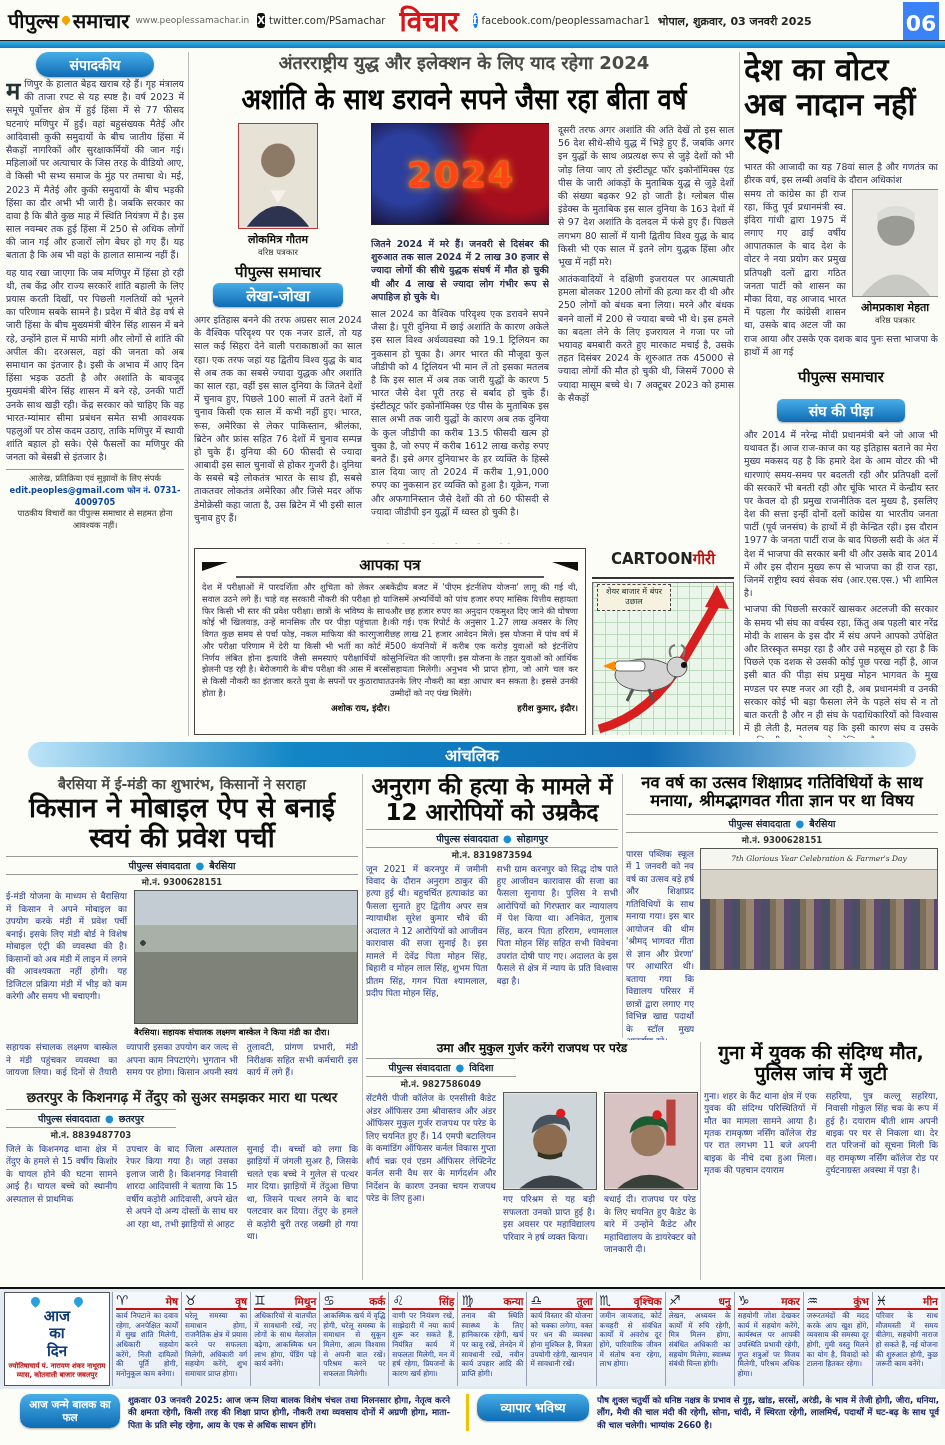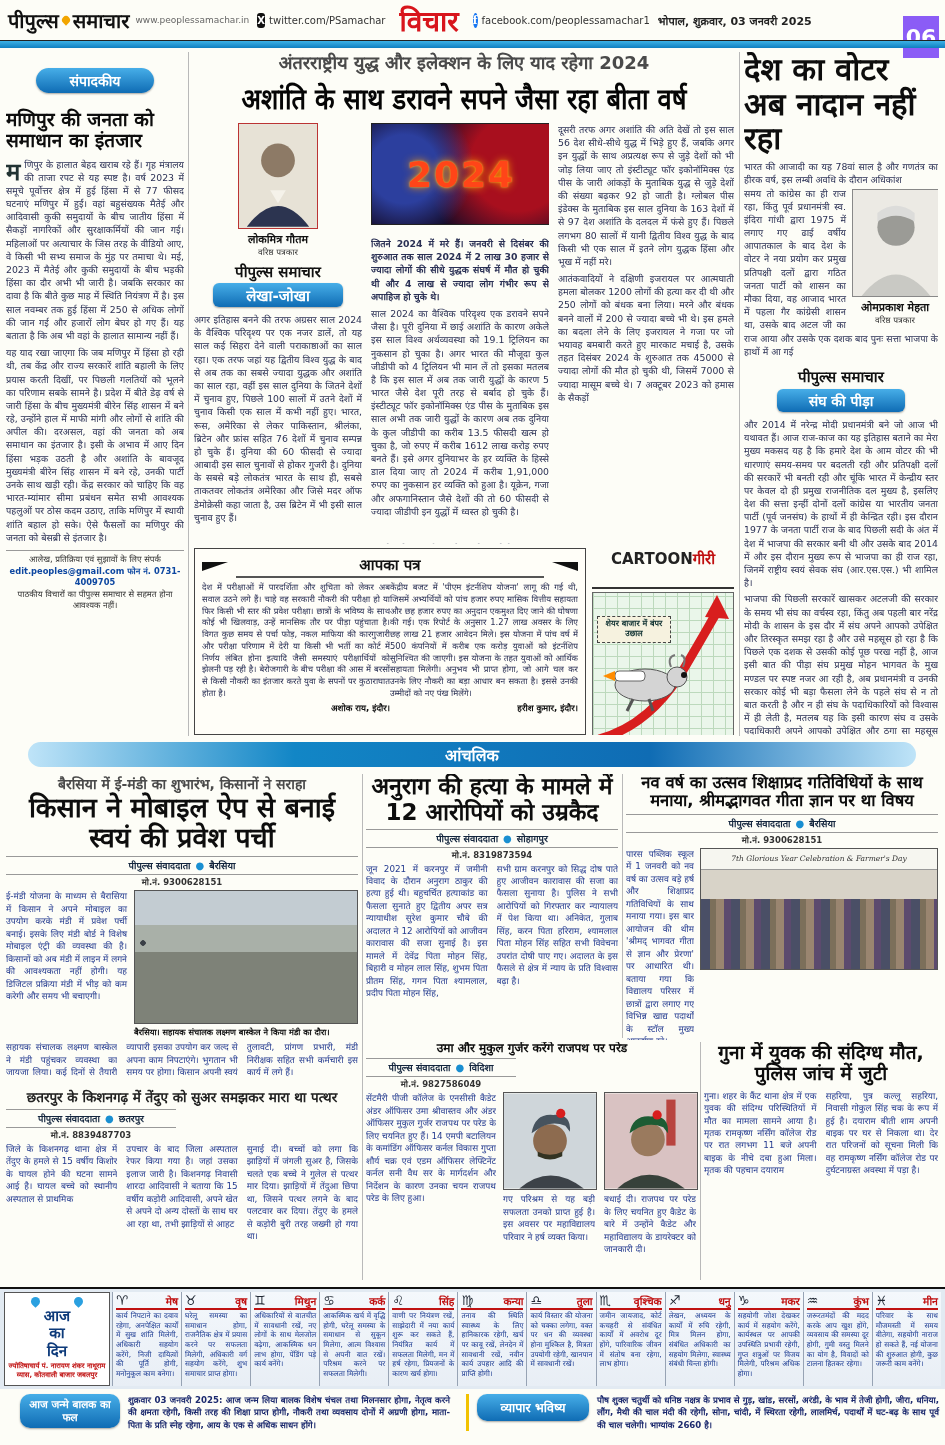--- a/index.html
+++ b/index.html
@@ -11,40 +11,40 @@
   .logo{font-weight:800;font-size:20px;color:#111;white-space:nowrap;display:flex;align-items:center;gap:2px;}
   .pin{width:8px;height:8px;background:#f2a500;border-radius:50% 50% 50% 0;transform:rotate(-45deg);display:inline-block;margin:0 1px;}
   .site{font-size:9px;color:#666;margin-left:2px;}
   .sq-x{width:15px;height:15px;background:#111;color:#fff;font-size:10px;font-weight:bold;
         display:inline-flex;align-items:center;justify-content:center;border-radius:3px;}
   .handle{font-size:10px;color:#333;}
   .vichar{font-size:28px;font-weight:800;color:#d8151c;margin:0 6px;}
   .fb{width:15px;height:15px;border-radius:50%;background:#1877f2;color:#fff;font-size:11px;font-weight:bold;
       display:inline-flex;align-items:center;justify-content:center;font-family:"DejaVu Serif",serif;}
   .dateline{font-size:11px;font-weight:bold;color:#222;white-space:nowrap;}
-  .pageno{position:absolute;right:6px;top:16px;width:36px;height:42px;background:#8b5cf6;color:#fff;
+  .pageno{position:absolute;right:6px;top:2px;width:36px;height:42px;background:#3b82f6;color:#fff;
           font-size:22px;font-weight:800;display:flex;align-items:center;justify-content:center;}
   .hdr-bar{position:absolute;left:0;top:40px;width:945px;height:7px;border-top:1px solid #222;
            background:linear-gradient(#3cb1e6,#0f7fc0);}
   
   .pill{background:linear-gradient(#47aee8,#0f6cb4);color:#fff;font-weight:bold;text-align:center;
         border-radius:14px;box-shadow:0 1px 2px rgba(0,0,0,.35);}
   .byline{display:flex;justify-content:center;align-items:center;gap:5px;font-size:9.5px;font-weight:bold;
           color:#14263e;border-top:1px solid #999;border-bottom:1px solid #999;padding:2px 0;margin:3px 0 1px;}
   .bdot{color:#1a8fd1;font-size:10px;}
   .phone{text-align:center;font-size:8.5px;font-weight:bold;color:#333;margin-bottom:3px;}
   .body-txt{font-size:9.3px;line-height:1.42;text-align:justify;color:#2b3155;}
   .reg-txt{font-size:8.8px;line-height:1.42;text-align:justify;color:#233a8f;}
   .vline{position:absolute;width:1px;background:#b9b9b9;}
   .cols{display:flex;gap:9px;}
   .cols>div{flex:1;overflow:hidden;}
   .hl{font-weight:800;color:#0d0d0d;line-height:1.12;}
   
   #editorial{position:absolute;left:6px;top:52px;width:178px;height:686px;overflow:hidden;}
-  #editorial .pill{width:118px;margin:16px auto;font-size:14px;padding:3px 0;}
+  #editorial .pill{width:118px;margin:0 auto;font-size:14px;padding:3px 0;}
   #editorial h2{font-size:19px;text-align:left;margin:8px 0 6px;}
   .dropcap{float:left;font-size:24px;font-weight:bold;line-height:1;padding:2px 4px 0 0;color:#233;}
   .ed-contact{border-top:1px solid #999;margin-top:6px;padding-top:3px;font-size:8.3px;color:#333;text-align:center;line-height:1.4;}
   .ed-contact .em{color:#0d47a1;font-weight:bold;}
   
   #lead{position:absolute;left:194px;top:50px;width:540px;height:494px;overflow:hidden;}
   .kicker{font-size:18px;font-weight:bold;color:#4a4a4a;text-align:center;}
   #lead .main-hl{font-size:29px;font-weight:800;color:#050505;text-align:center;white-space:nowrap;
                  transform:scaleX(.88);transform-origin:center;margin:4px 0 6px;}
   .auth-photo{width:78px;height:104px;margin:0 auto;border:1px solid #b33;background:#e8e4da;}
@@ -63,35 +63,35 @@
   .let-title .tri{width:0;height:0;border-top:9px solid #111;flex:0 0 auto;}
   .let-title .tri.l{border-right:26px solid transparent;}
   .let-title .tri.r{border-left:26px solid transparent;}
   .let-title .tt{flex:1;text-align:center;font-size:15px;font-weight:800;color:#111;border-bottom:2px solid #555;padding-bottom:2px;}
   .let-cols{display:flex;}
   .let-cols>div{flex:1;overflow:hidden;}
   .let-txt{font-size:8.4px;line-height:1.4;text-align:justify;color:#2b3155;}
   .let-sig{text-align:right;font-size:8.6px;font-weight:bold;color:#111;margin-top:2px;}
   
   #cartoon{position:absolute;left:592px;top:548px;width:142px;height:187px;overflow:hidden;}
-  .car-title{font-size:15px;font-weight:800;text-align:center;border-bottom:2px solid #333;padding-bottom:19px;}
+  .car-title{font-size:15px;font-weight:800;text-align:center;border-bottom:2px solid #333;padding-bottom:9px;}
   .car-title .hi{color:#c01010;}
   .car-box{position:relative;margin-top:3px;height:160px;border:1px solid #666;
            background:#eaf6ea;
            background-image:repeating-linear-gradient(0deg,#bcd9bc 0 1px,transparent 1px 12px),
                             repeating-linear-gradient(90deg,#bcd9bc 0 1px,transparent 1px 12px);}
-  .car-label{position:absolute;left:4px;top:23px;border:1px dashed #444;background:#f6f2df;font-size:8px;
-             font-weight:bold;color:#133;padding:2px 3px;width:66px;text-align:center;line-height:1.3;}
+  .car-label{position:absolute;left:4px;top:1px;border:1px dashed #444;background:#f6f2df;font-size:8px;
+             font-weight:normal;color:#133;padding:2px 3px;width:66px;text-align:center;line-height:1.3;}
   
   #voter{position:absolute;left:744px;top:52px;width:194px;height:686px;overflow:hidden;}
   #voter h2{font-size:31px;margin:0 0 4px;}
   .v-float{float:right;width:86px;margin:2px 0 2px 6px;}
   .v-photo{width:86px;height:106px;border:1px solid #888;background:#e4e2dc;}
   #voter .mini-logo{margin-top:8px;}
-  #voter .pill{width:128px;margin:3px auto 6px;font-size:14px;padding:2px 0;border-radius:6px;}
+  #voter .pill{width:128px;margin:13px auto 6px;font-size:14px;padding:2px 0;border-radius:6px;}
   
   #anchalik{position:absolute;left:28px;top:742px;width:888px;height:25px;border-radius:13px;
             background:linear-gradient(90deg,#bfe4f8,#1286c6 30%,#0f6cb4 70%,#bfe4f8);
             color:#fff;font-size:16px;font-weight:800;display:flex;align-items:center;justify-content:center;}
   
   .art{position:absolute;overflow:hidden;}
   #farmer{left:6px;top:774px;width:352px;height:306px;}
   #farmer .kicker{font-size:14px;}
   #farmer .hl{font-size:27px;text-align:center;}
   .photo-crowd{width:222px;height:132px;border:1px solid #555;
@@ -161,21 +161,20 @@
     <span class="fb">f</span>
     <span class="handle">facebook.com/peoplessamachar1</span>
     <span style="flex:1"></span>
     <span class="dateline">भोपाल, शुक्रवार, 03 जनवरी 2025</span>
   </div>
   <div class="pageno">06</div>
   <div class="hdr-bar"></div>
 
   <div id="editorial">
     <div class="pill">संपादकीय</div>
-    <h2 class="hl">मणिपुर की जनता को समाधान का इंतजार</h2>
     <div class="body-txt">
       <span class="dropcap">म</span><span>णिपुर के हालात बेहद खराब रहे हैं। गृह मंत्रालय की ताजा रपट से यह स्पष्ट है। वर्ष 2023 में समूचे पूर्वोत्तर क्षेत्र में हुई हिंसा में से 77 फीसद घटनाएं मणिपुर में हुईं। वहां बहुसंख्यक मैतेई और आदिवासी कुकी समुदायों के बीच जातीय हिंसा में सैकड़ों नागरिकों और सुरक्षाकर्मियों की जान गई। महिलाओं पर अत्याचार के जिस तरह के वीडियो आए, वे किसी भी सभ्य समाज के मुंह पर तमाचा थे। मई, 2023 में मैतेई और कुकी समुदायों के बीच भड़की हिंसा का दौर अभी भी जारी है। जबकि सरकार का दावा है कि बीते कुछ माह में स्थिति नियंत्रण में है। इस साल नवम्बर तक हुई हिंसा में 250 से अधिक लोगों की जान गई और हजारों लोग बेघर हो गए हैं। यह बताता है कि अब भी वहां के हालात सामान्य नहीं हैं।</span>
     </div>
     <div class="body-txt" style="margin-top:4px;">यह याद रखा जाएगा कि जब मणिपुर में हिंसा हो रही थी, तब केंद्र और राज्य सरकारें शांति बहाली के लिए प्रयास करती दिखीं, पर पिछली गलतियों को भूलने का परिणाम सबके सामने है। प्रदेश में बीते डेढ़ वर्ष से जारी हिंसा के बीच मुख्यमंत्री बीरेन सिंह शासन में बने रहे, उन्होंने हाल में माफी मांगी और लोगों से शांति की अपील की। दरअसल, वहां की जनता को अब समाधान का इंतजार है। इसी के अभाव में आए दिन हिंसा भड़क उठती है और अशांति के बावजूद मुख्यमंत्री बीरेन सिंह शासन में बने रहे, उनकी पार्टी उनके साथ खड़ी रही। केंद्र सरकार को चाहिए कि वह भारत-म्यांमार सीमा प्रबंधन समेत सभी आवश्यक पहलुओं पर ठोस कदम उठाए, ताकि मणिपुर में स्थायी शांति बहाल हो सके। ऐसे फैसलों का मणिपुर की जनता को बेसब्री से इंतजार है।</div>
     <div class="ed-contact">
       <div>आलेख, प्रतिक्रिया एवं सुझावों के लिए संपर्क</div>
       <div class="em">edit.peoples@gmail.com फोन नं. 0731-4009705</div>
       <div>पाठकीय विचारों का पीपुल्स समाचार से सहमत होना आवश्यक नहीं।</div>
     </div>
   </div>

